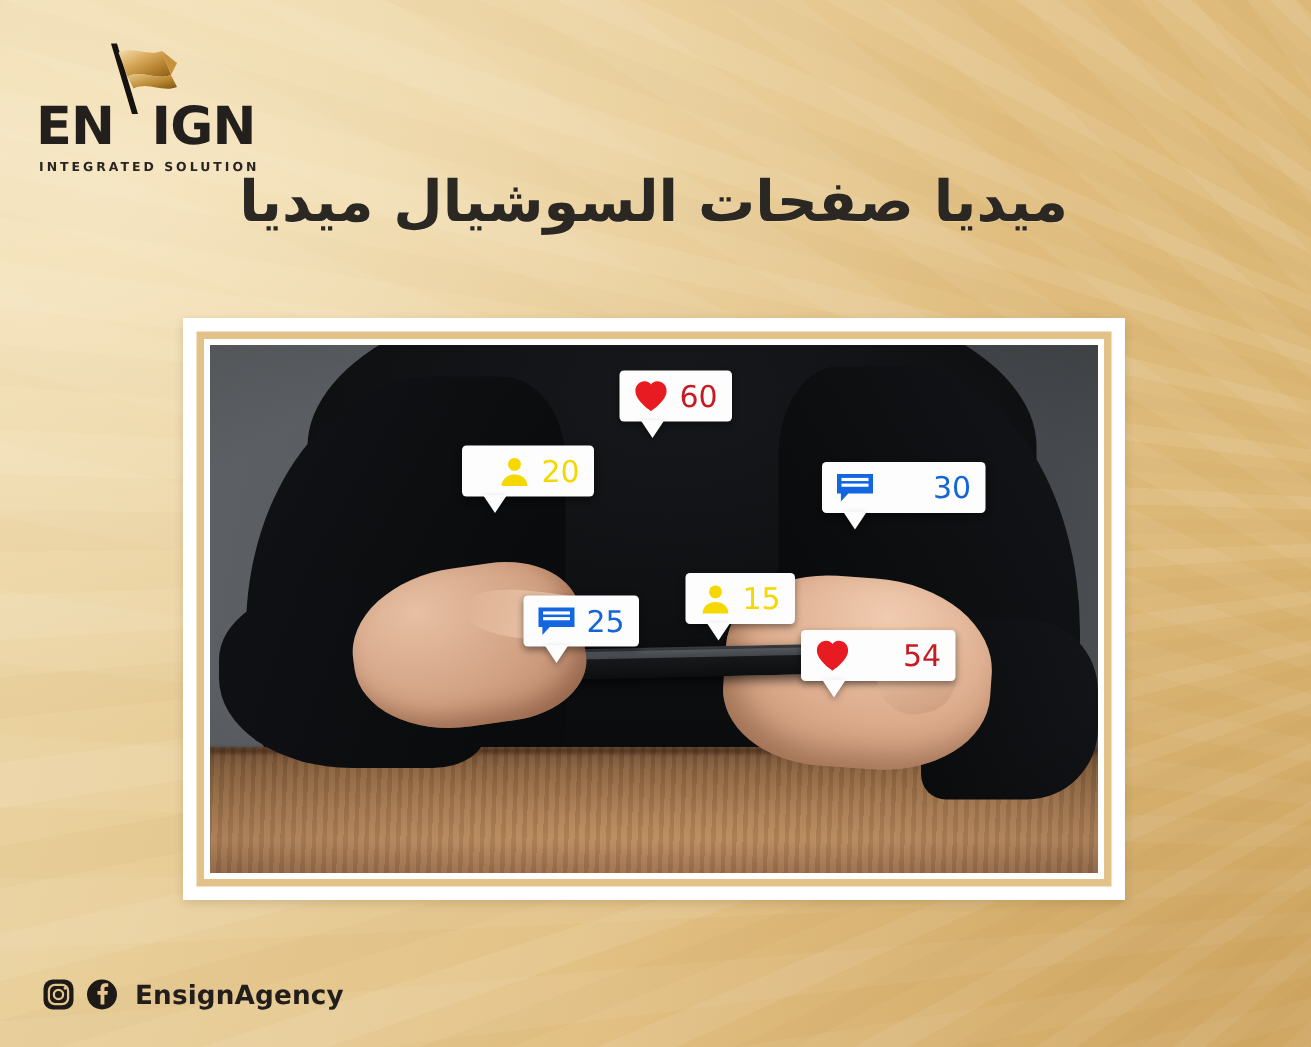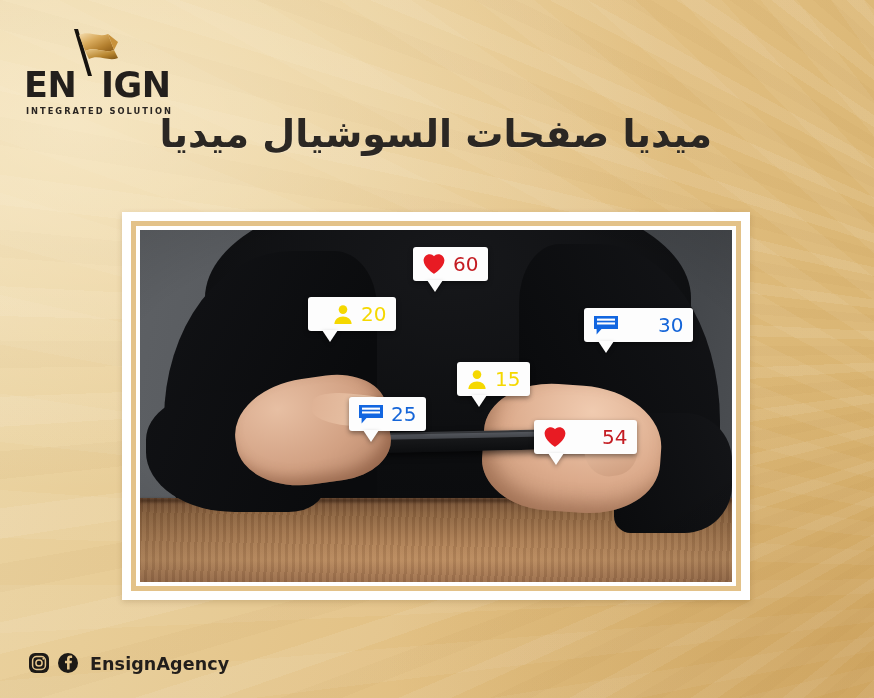--- a/index.html
+++ b/index.html
@@ -370,41 +370,41 @@
               </div>
               <div class="bubble person" style="left: 168px; top: 67px; padding-left: 24px;">
                 <span>
                   <svg width="22" height="22" viewBox="0 0 22 22">
                     <circle cx="11" cy="6.6" r="4.3" fill="#f5d800"></circle>
                     <path d="M2.4 21c0-4.6 3.9-7.6 8.6-7.6s8.6 3 8.6 7.6z" fill="#f5d800"></path>
                   </svg>
                 </span>
                 <span class="count">20</span>
               </div>
-              <div class="bubble comment" style="left: 444px; top: 78px; gap: 39px;">
+              <div class="bubble comment" style="left: 408px; top: 78px; gap: 39px;">
                 <span>
                   <svg width="26" height="22" viewBox="0 0 26 22">
                     <path d="M1 2h24v13H8.5L3.6 20.4V15H1z" fill="#1266e0"></path>
                     <rect x="4" y="4.6" width="18" height="2.1" fill="#ffffff"></rect>
                     <rect x="4" y="8.4" width="18" height="2.1" fill="#ffffff"></rect>
                   </svg>
                 </span>
                 <span class="count">30</span>
               </div>
               <div class="bubble comment" style="left: 209px; top: 167px;">
                 <span>
                   <svg width="26" height="22" viewBox="0 0 26 22">
                     <path d="M1 2h24v13H8.5L3.6 20.4V15H1z" fill="#1266e0"></path>
                     <rect x="4" y="4.6" width="18" height="2.1" fill="#ffffff"></rect>
                     <rect x="4" y="8.4" width="18" height="2.1" fill="#ffffff"></rect>
                   </svg>
                 </span>
                 <span class="count">25</span>
               </div>
-              <div class="bubble person" style="left: 317px; top: 132px;">
+              <div class="bubble person" style="left: 317px; top: 152px;">
                 <span>
                   <svg width="22" height="22" viewBox="0 0 22 22">
                     <circle cx="11" cy="6.6" r="4.3" fill="#f5d800"></circle>
                     <path d="M2.4 21c0-4.6 3.9-7.6 8.6-7.6s8.6 3 8.6 7.6z" fill="#f5d800"></path>
                   </svg>
                 </span>
                 <span class="count">15</span>
               </div>
               <div class="bubble heart" style="left: 394px; top: 190px; gap: 35px;">
                 <span>

